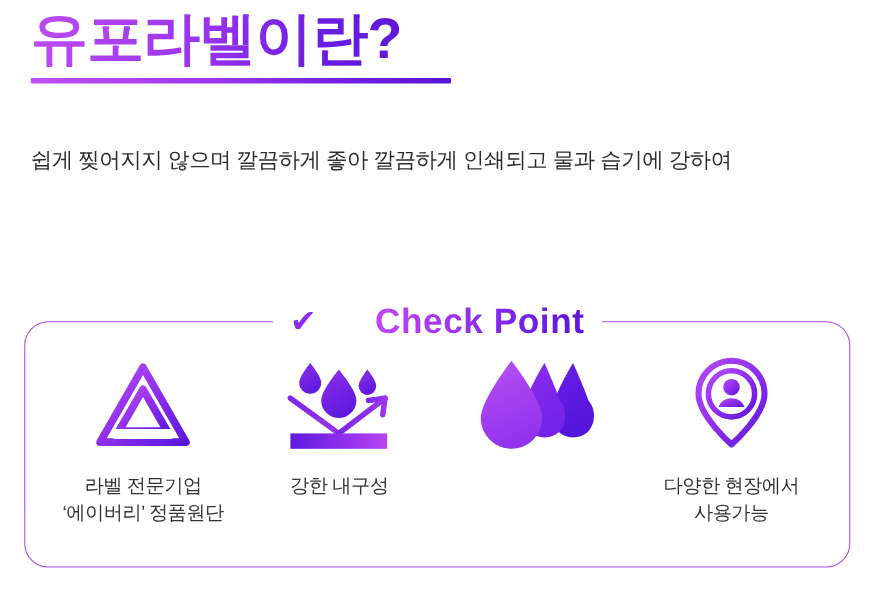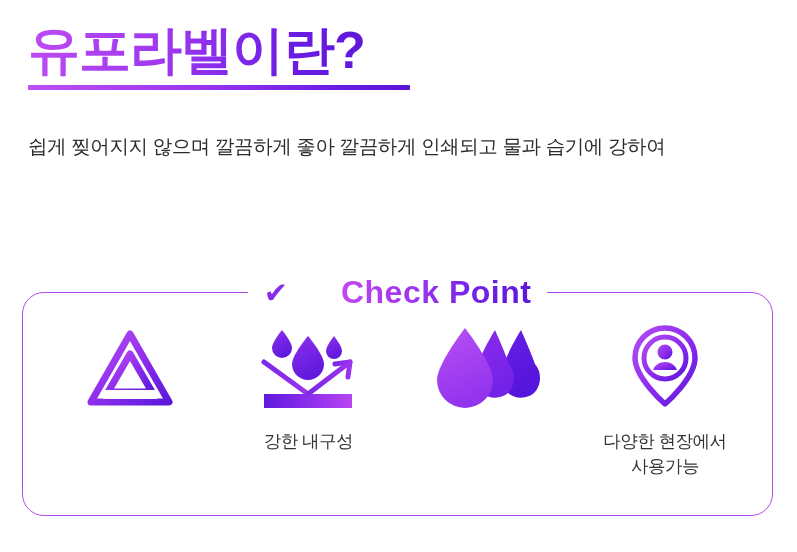--- a/index.html
+++ b/index.html
@@ -13,21 +13,21 @@
     font-family: "Liberation Sans", "DejaVu Sans", sans-serif;
     overflow: hidden;
     position: relative;
     -webkit-font-smoothing: antialiased;
   }
 
   
   .title-block {
     position: absolute;
     left: 28px;
-    top: 22px;
+    top: 8px;
     width: 740px;
   }
   .page-title {
     font-size: 52px;
     font-weight: bold;
     line-height: 1.1;
     letter-spacing: -1px;
     margin: 0;
     background-image: linear-gradient(100deg, #be4cf3 0%, #9a35ee 45%, #6a1ce3 78%, #5e17d8 100%);
     -webkit-background-clip: text;
@@ -165,20 +165,24 @@
               <stop offset="50%" stop-color="#8f2fec"></stop>
               <stop offset="100%" stop-color="#5a18dc"></stop>
             </linearGradient>
           </defs>
           <path d="M49 10 L88 78 H10 Z" fill="none" stroke="url(#gradAvery)" stroke-width="7" stroke-linejoin="round" stroke-linecap="round"></path>
           <path d="M49 30 L71 68 H27 Z" fill="none" stroke="url(#gradAvery)" stroke-width="7" stroke-linejoin="round" stroke-linecap="round"></path>
           <line x1="24" y1="70.5" x2="74" y2="70.5" stroke="#ffffff" stroke-width="9" stroke-linecap="round"></line>
           <line x1="25" y1="70.5" x2="73" y2="70.5" stroke="url(#gradAvery)" stroke-width="6.4" stroke-linecap="round"></line>
         </svg>
       </div>
+      <div class="feature-caption">
+        <span class="cline">라벨 전문기업</span>
+        <span class="cline">‘에이버리’ 정품원단</span>
+      </div>
     </div>
 
     <div class="feature">
       <div class="feature-art">
         <svg width="104" height="92" viewBox="0 0 104 92" aria-hidden="true">
           <defs>
             <linearGradient id="gradDrop2" x1="0" y1="0" x2="0.4" y2="1">
               <stop offset="0%" stop-color="#8f2fec"></stop>
               <stop offset="100%" stop-color="#5f1ade"></stop>
             </linearGradient>

